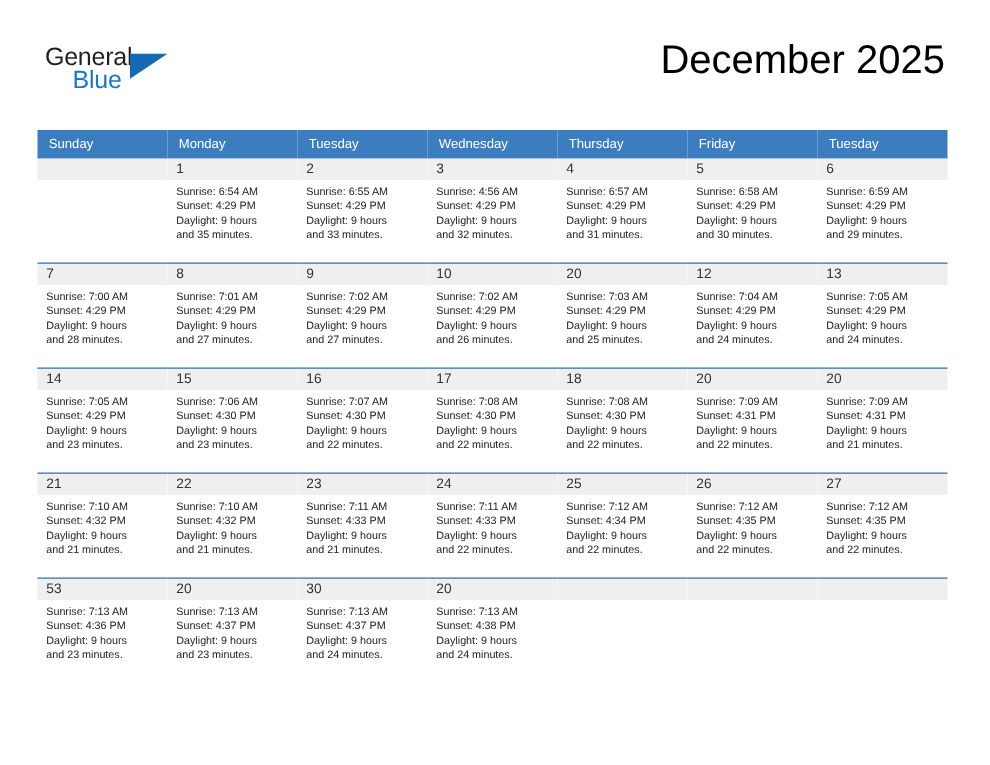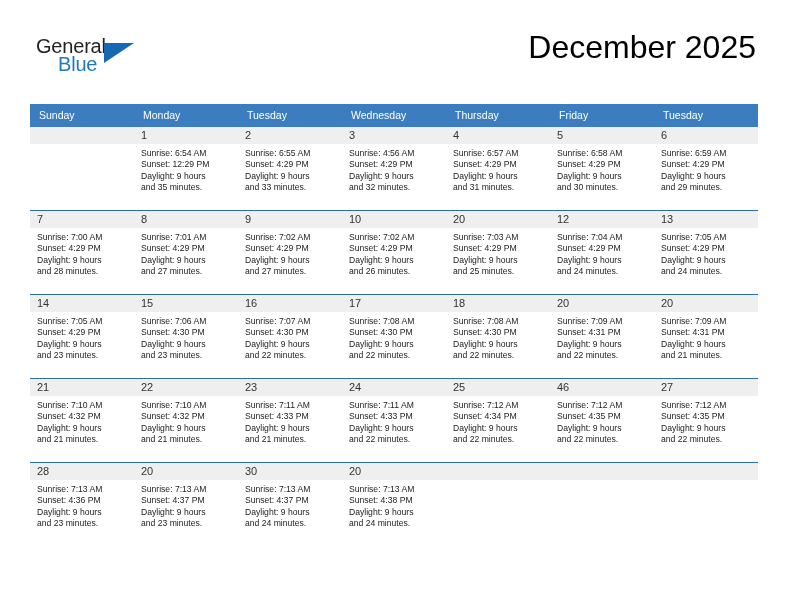--- a/index.html
+++ b/index.html
@@ -169,21 +169,21 @@
     </thead>
     <tbody id="calendar-body">
         <tr>
           <td class="empty">
             <div class="daynum-band"></div>
             <div class="cell-info"></div>
           </td>
           <td>
             <div class="daynum-band">1</div>
             <div class="cell-info">Sunrise: 6:54 AM
-Sunset: 12:29 PM
+Sunset: 4:29 PM
 Daylight: 9 hours
 and 35 minutes.</div>
           </td>
           <td>
             <div class="daynum-band">2</div>
             <div class="cell-info">Sunrise: 6:55 AM
 Sunset: 4:29 PM
 Daylight: 9 hours
 and 33 minutes.</div>
           </td>
@@ -348,37 +348,37 @@
 and 22 minutes.</div>
           </td>
           <td>
             <div class="daynum-band">25</div>
             <div class="cell-info">Sunrise: 7:12 AM
 Sunset: 4:34 PM
 Daylight: 9 hours
 and 22 minutes.</div>
           </td>
           <td>
-            <div class="daynum-band">46</div>
+            <div class="daynum-band">26</div>
             <div class="cell-info">Sunrise: 7:12 AM
 Sunset: 4:35 PM
 Daylight: 9 hours
 and 22 minutes.</div>
           </td>
           <td>
             <div class="daynum-band">27</div>
             <div class="cell-info">Sunrise: 7:12 AM
 Sunset: 4:35 PM
 Daylight: 9 hours
 and 22 minutes.</div>
           </td>
         </tr>
         <tr>
           <td>
-            <div class="daynum-band">28</div>
+            <div class="daynum-band">53</div>
             <div class="cell-info">Sunrise: 7:13 AM
 Sunset: 4:36 PM
 Daylight: 9 hours
 and 23 minutes.</div>
           </td>
           <td>
             <div class="daynum-band">20</div>
             <div class="cell-info">Sunrise: 7:13 AM
 Sunset: 4:37 PM
 Daylight: 9 hours

